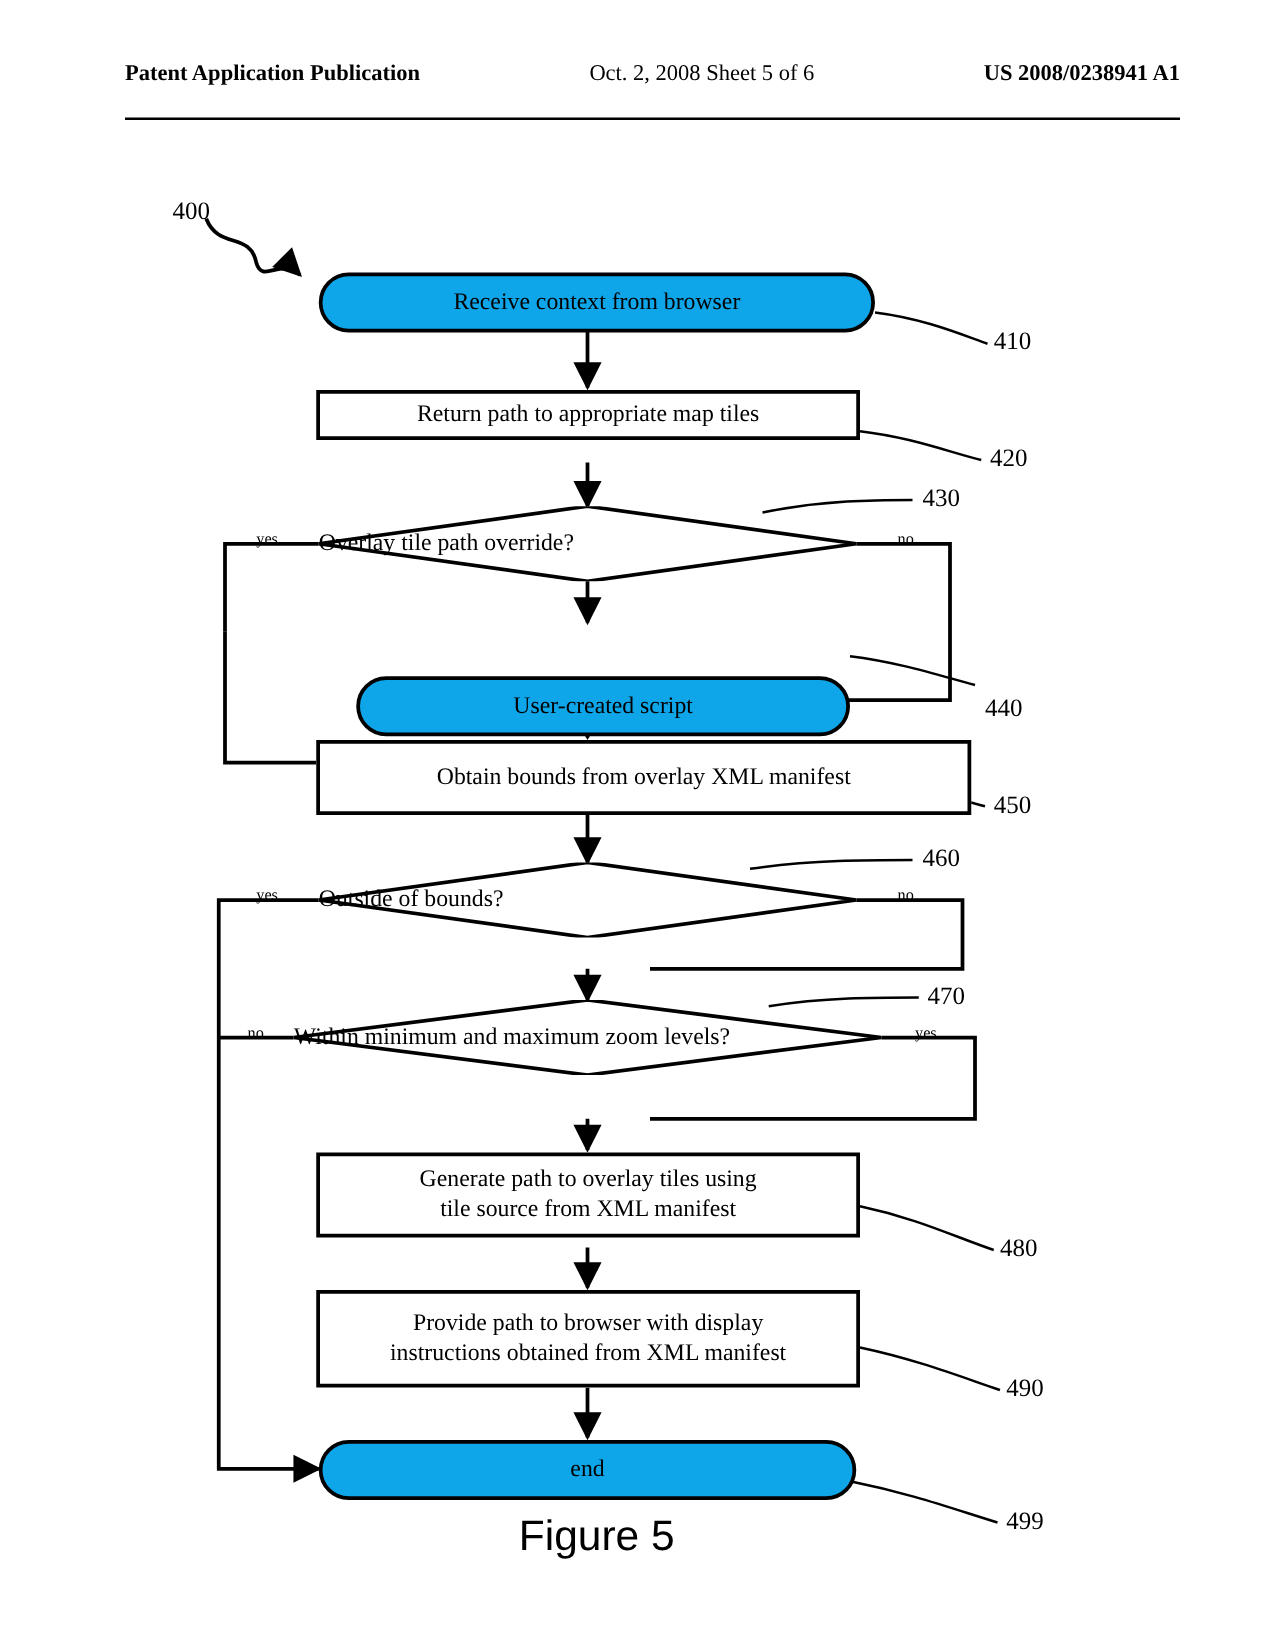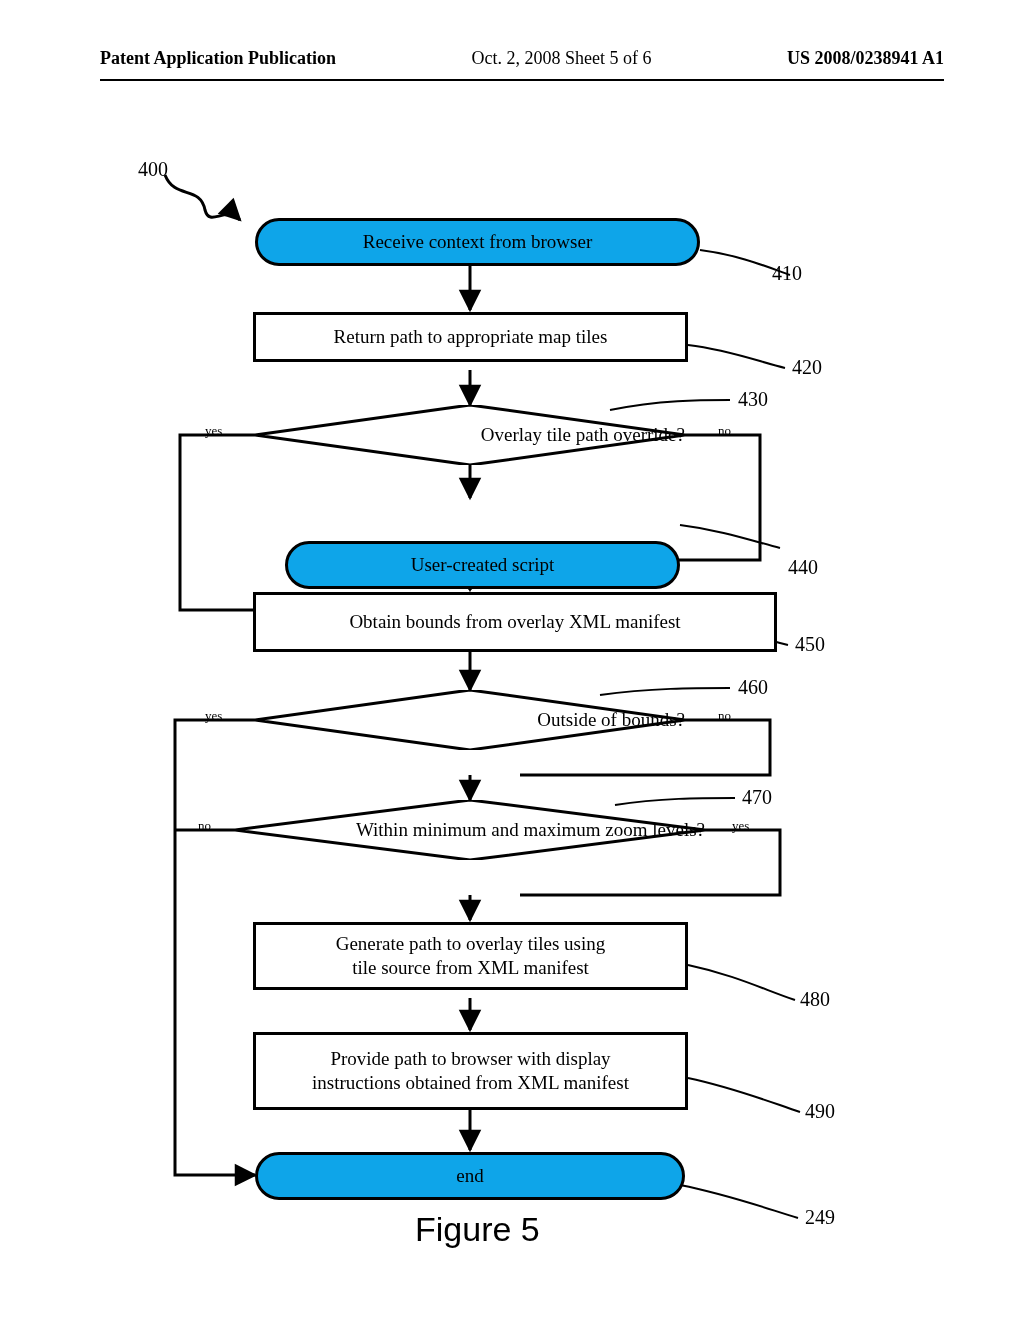--- a/index.html
+++ b/index.html
@@ -17,21 +17,21 @@
     left: 0;
     width: 1024px;
     padding: 0 80px 0 100px;
     box-sizing: border-box;
   }
   .header-line {
     display: flex;
     justify-content: space-between;
     font-size: 18px;
     border-bottom: 2px solid #000;
-    padding-bottom: 10px;
+    padding-bottom: 25px;
   }
   .header-left { font-weight: bold; }
   .header-mid  { font-weight: normal; }
   .header-right{ font-weight: bold; }
 
   .canvas {
     position: absolute;
     left: 0; top: 0;
     width: 1024px; height: 1320px;
   }
@@ -54,21 +54,21 @@
     border: 3px solid #000;
     background: #fff;
   }
   .diamond-wrap {
     position: absolute;
   }
   .diamond-wrap svg { position: absolute; top:0; left:0; }
   .diamond-text {
     position: absolute;
     width: 100%;
-    text-align: right;
+    text-align: left;
     font-size: 19px;
   }
   .ref-label {
     position: absolute;
     font-size: 20px;
   }
   .edge-label {
     position: absolute;
     font-size: 13px;
   }
@@ -154,23 +154,23 @@
     <path d="M688,1078 C735,1088 770,1102 800,1112" fill="none" stroke="#000" stroke-width="2"></path>
 
     <line x1="470" y1="1110" x2="470" y2="1150" stroke="#000" stroke-width="3" marker-end="url(#arrow)"></line>
 
     <path d="M680,1185 C730,1195 765,1208 798,1218" fill="none" stroke="#000" stroke-width="2"></path>
   </svg>
 
   <div class="ref-label" style="left:138px; top:158px;">400</div>
 
   <div class="node stadium" style="left:255px; top:218px; width:445px; height:48px;">Receive context from browser</div>
-  <div class="ref-label" style="left:772px; top:262px;">410</div>
-
-  <div class="node rect" style="left:253px; top:312px; width:435px; height:50px;">Return path to appropriate map tiles</div>
+  <div class="ref-label" style="left:795px; top:262px;">410</div>
+
+  <div class="node rect" style="left:253px; top:312px; width:435px; height:40px;">Return path to appropriate map tiles</div>
   <div class="ref-label" style="left:792px; top:356px;">420</div>
 
   <div class="diamond-wrap" style="left:255px; top:405px; width:430px; height:60px;">
     <svg width="430" height="60">
         <polygon points="0,30 215,0 430,30 215,60" fill="#fff" stroke="#000" stroke-width="3"></polygon>
       </svg>
     <div class="diamond-text" style="top:19px;">Overlay tile path override?</div>
   </div>
   <div class="ref-label" style="left:738px; top:388px;">430</div>
   <div class="edge-label" style="left:205px; top:423px;">yes</div>
@@ -204,16 +204,16 @@
 
   <div class="node rect" style="left:253px; top:922px; width:435px; height:68px; white-space:pre-line;">Generate path to overlay tiles using
 tile source from XML manifest</div>
   <div class="ref-label" style="left:800px; top:988px;">480</div>
 
   <div class="node rect" style="left:253px; top:1032px; width:435px; height:78px; white-space:pre-line;">Provide path to browser with display
 instructions obtained from XML manifest</div>
   <div class="ref-label" style="left:805px; top:1100px;">490</div>
 
   <div class="node stadium" style="left:255px; top:1152px; width:430px; height:48px;">end</div>
-  <div class="ref-label" style="left:805px; top:1206px;">249</div>
+  <div class="ref-label" style="left:805px; top:1206px;">499</div>
 
   <div class="figure-caption" style="left:415px; top:1210px;">Figure 5</div>
 </div>
 
 </body></html>

